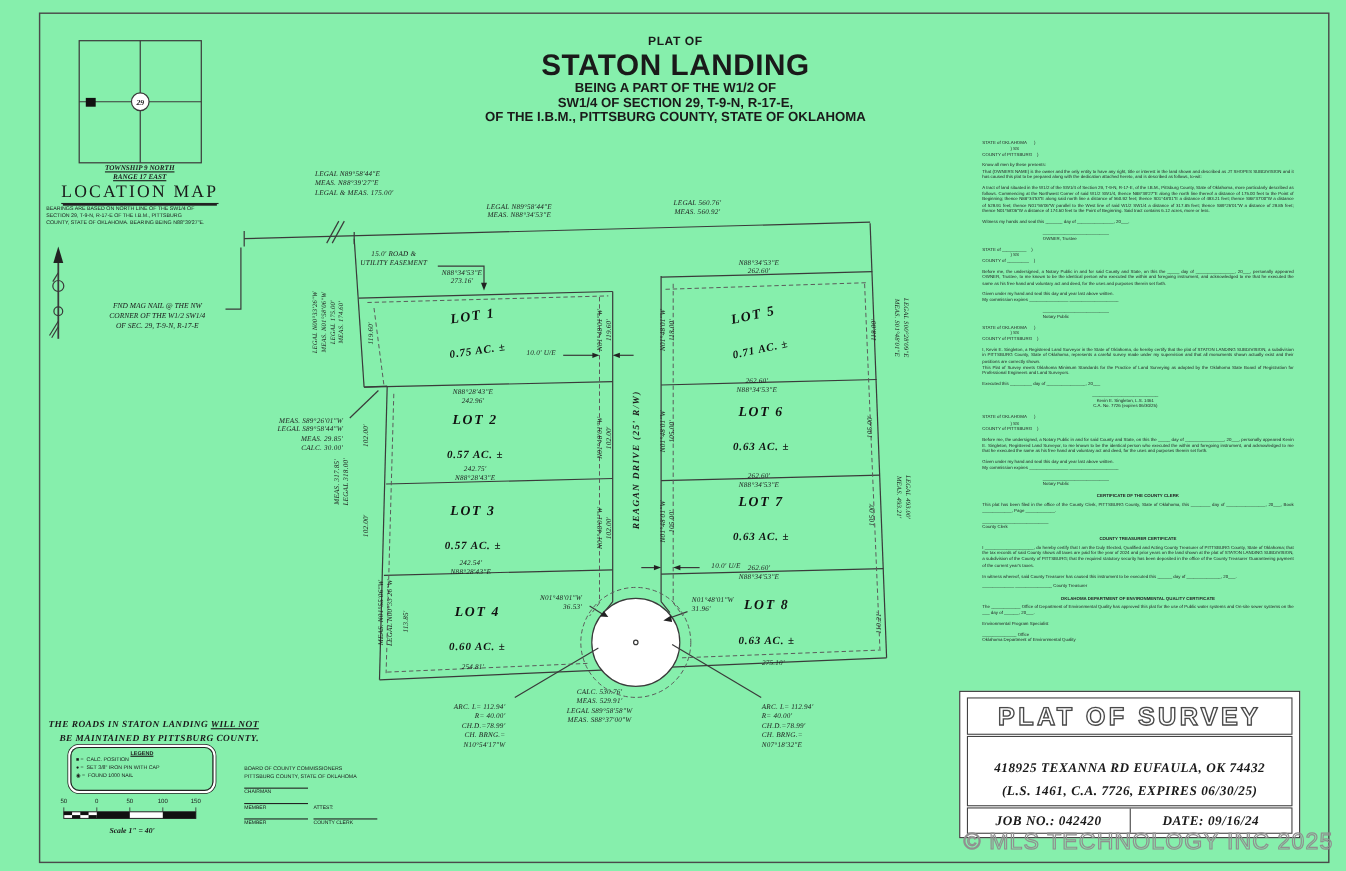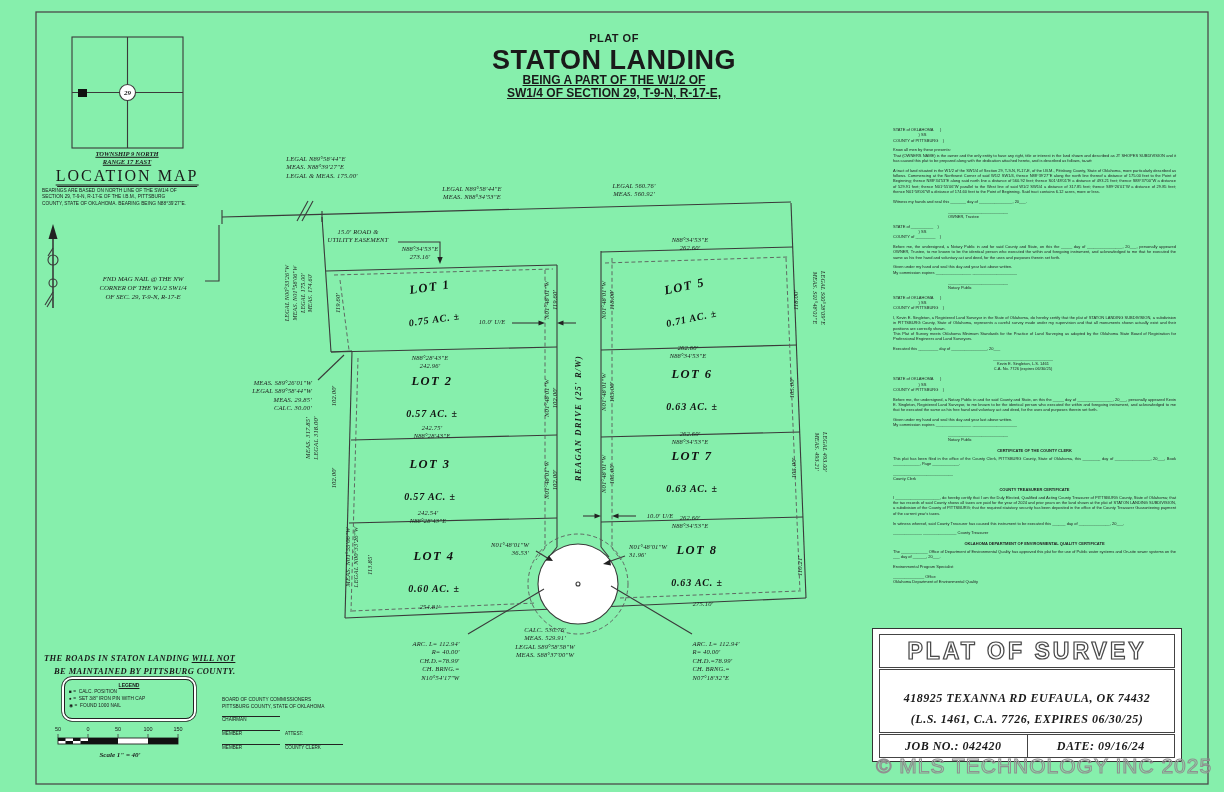--- a/index.html
+++ b/index.html
@@ -11,21 +11,21 @@
   .r90cw{transform:translate(-50%,-50%) rotate(90deg);}
   .dim{font:italic 6.5px/1.3 "Liberation Serif",serif;color:#1c1c1c;letter-spacing:.2px;}
   .dimsm{font-size:6px;}
   .tl{text-align:left;} .tr{text-align:right;}
   .lot{color:#111;}
   .lot .n{font:italic 700 12.5px/1.2 "Liberation Serif",serif;letter-spacing:1.5px;}
   .lot .a{font:italic 700 10px/1.3 "Liberation Serif",serif;letter-spacing:.8px;}
   .road{font:italic 700 8.5px "Liberation Serif",serif;letter-spacing:1.2px;}
   .t-platof{font:600 11px "Liberation Sans",sans-serif;letter-spacing:.5px;}
   .t-name{font:700 27px "Liberation Sans",sans-serif;letter-spacing:.5px;}
-  .t-sub{font:600 12px "Liberation Sans",sans-serif;text-decoration:underline;}
+  .t-sub{font:600 12px "Liberation Sans",sans-serif;}
   .lm-twp{font:italic 700 6.5px/1.3 "Liberation Serif",serif;text-decoration:underline;}
   .lm-head{font:400 16px "Liberation Serif",serif;letter-spacing:2px;border-bottom:1px solid #222;
            box-shadow:0 3px 0 -1.5px #222;padding-bottom:0;}
   .lm-note{font:4.8px/1.35 "Liberation Sans",sans-serif;text-align:left;white-space:pre-line;}
   .sec29{font:italic 700 7px "Liberation Serif",serif;}
   .fnd{font:italic 6.8px/1.35 "Liberation Serif",serif;}
   .roadsnote{font:italic 700 8.5px/1.5 "Liberation Serif",serif;letter-spacing:.4px;}
   .u{text-decoration:underline;}
   .legendbox{border:1px solid #222;border-radius:8px;box-shadow:0 0 0 2px #fff,0 0 0 2.7px #222;}
   .lg-h{font:700 5px "Liberation Sans",sans-serif;text-decoration:underline;text-align:center;}
@@ -159,20 +159,21 @@
       <path d="M352,611 L536,603"></path>
       <path d="M620,598 L799,591"></path>
       <circle cx="578" cy="584" r="50"></circle>
     </g>
   </svg>
 
   <div class="ctr t-platof" style="left:614px;top:38px">PLAT OF</div>
   <div class="ctr t-name" style="left:614px;top:60px">STATON LANDING</div>
   <div class="ctr t-sub" style="left:614px;top:80px">BEING A PART OF  THE W1/2 OF</div>
   <div class="ctr t-sub" style="left:614px;top:93px">SW1/4 OF SECTION 29, T-9-N, R-17-E,</div>
+  <div class="ctr t-sub" style="left:614px;top:106px">OF THE I.B.M., PITTSBURG COUNTY, STATE OF OKLAHOMA</div>
 
   <div class="ctr sec29" style="left:127.5px;top:92.5px">29</div>
   <div class="ctr lm-twp" style="left:127px;top:154px">TOWNSHIP  9  NORTH</div>
   <div class="ctr lm-twp" style="left:127px;top:162px">RANGE 17 EAST</div>
   <div class="ctr lm-head" style="left:127px;top:176px">LOCATION  MAP</div>
   <div class="ab lm-note" style="left:42px;top:188px;width:170px">BEARINGS ARE BASED ON NORTH LINE OF THE SW1/4 OF
 SECTION 29, T-9-N, R-17-E OF THE I.B.M., PITTSBURG
 COUNTY, STATE OF OKLAHOMA. BEARING BEING N88°39'27"E.</div>
 
   <div class="ctr fnd" style="left:143px;top:288px">FND MAG NAIL @ THE NW

